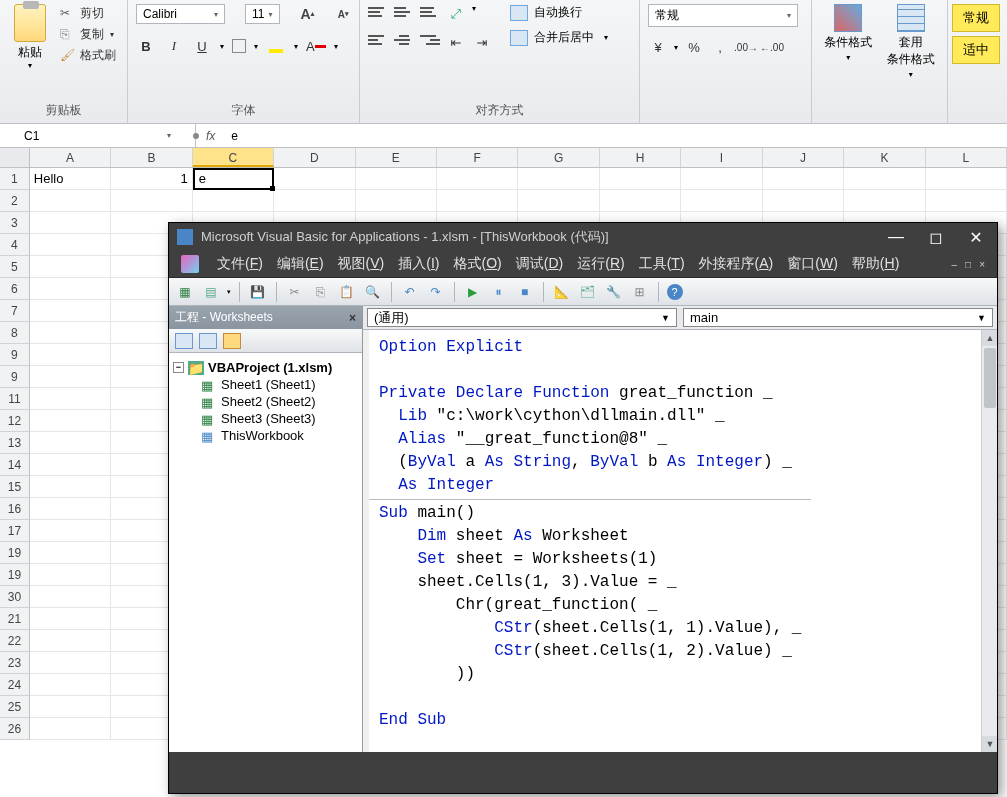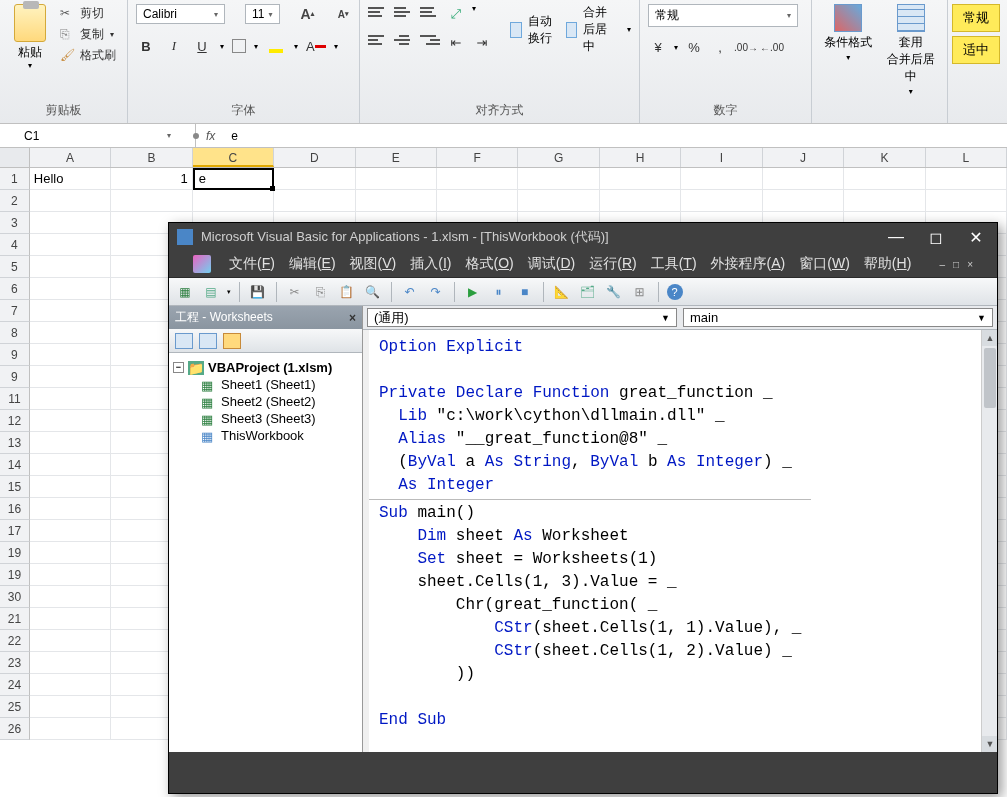--- a/index.html
+++ b/index.html
@@ -33,21 +33,21 @@
 .font-row2 { display: flex; gap: 8px; align-items: center; }
 .fbtn { width: 20px; height: 20px; display: inline-flex; align-items: center; justify-content: center; font-size: 13px; color: #333; cursor: pointer; }
 .bold { font-weight: bold; }
 .italic { font-style: italic; font-family: serif; }
 .underline { text-decoration: underline; }
 
 .align-grid { display: flex; flex-direction: column; gap: 8px; }
 .align-row { display: flex; gap: 6px; }
 .align-icn { width: 20px; height: 16px; display: inline-flex; flex-direction: column; justify-content: center; gap: 2px; }
 .align-icn span { height: 2px; background: #555; }
-.wrap-col { display: flex; flex-direction: row; gap: 8px; margin-left: 12px; }
+.wrap-col { display: flex; flex-direction: column; gap: 8px; margin-left: 12px; }
 .wrap-btn { display: flex; align-items: center; gap: 6px; font-size: 12px; }
 .wrap-icn { width: 18px; height: 16px; border: 1px solid #6fa8dc; background: #d9e7f5; }
 
 .num-col { display: flex; flex-direction: column; gap: 10px; }
 .num-row { display: flex; gap: 6px; align-items: center; }
 
 .style-col { display: flex; flex-direction: column; align-items: center; width: 58px; gap: 2px; }
 .style-icn { width: 28px; height: 28px; background: #d9e7f5; border: 1px solid #6a9acd; }
 .style-icn.grid { background: repeating-linear-gradient(0deg, #6a9acd, #6a9acd 1px, #d9e7f5 1px, #d9e7f5 7px), repeating-linear-gradient(90deg, #6a9acd, #6a9acd 1px, #d9e7f5 1px, #d9e7f5 7px); }
 
@@ -76,21 +76,21 @@
 .cell.selected::after { content: ""; position: absolute; right: -3px; bottom: -3px; width: 5px; height: 5px; background: #000; }
 .cell.ralign { text-align: right; }
 
 
 .vba-window { position: absolute; left: 168px; top: 222px; width: 830px; height: 572px; background: #3f3f3f; border: 1px solid #000; box-shadow: 4px 4px 12px rgba(0,0,0,0.4); }
 .vba-title { height: 28px; background: #3f3f3f; display: flex; align-items: center; padding: 0 8px; color: #d0d0d0; font-size: 13px; }
 .vba-title-icon { width: 16px; height: 16px; background: #4a86c7; margin-right: 8px; }
 .vba-win-controls { margin-left: auto; display: flex; gap: 14px; font-size: 16px; color: #fff; }
 .vba-win-controls span { cursor: pointer; width: 26px; text-align: center; }
 
-.vba-menu { background: #3f3f3f; padding: 4px 24px; display: flex; flex-wrap: wrap; gap: 14px; color: #e0e0e0; font-size: 14px; align-items: center; border-bottom: 1px solid #2a2a2a; }
+.vba-menu { background: #3f3f3f; padding: 4px 12px; display: flex; flex-wrap: wrap; gap: 14px; color: #e0e0e0; font-size: 14px; align-items: center; border-bottom: 1px solid #2a2a2a; }
 .vba-menu .u { text-decoration: underline; }
 .vba-menu-icon { width: 18px; height: 18px; background: linear-gradient(135deg, #e963c0, #72d0f0); border-radius: 2px; margin-right: 4px; }
 .vba-menu .mini-controls { margin-left: auto; display: flex; gap: 8px; font-size: 10px; color: #ccc; }
 
 .vba-toolbar { height: 28px; background: linear-gradient(#f7f8f9, #dfe3e7); border-bottom: 1px solid #b0b6bc; display: flex; align-items: center; padding: 0 6px; gap: 6px; }
 .tb-icn { width: 20px; height: 20px; display: inline-flex; align-items: center; justify-content: center; font-size: 12px; }
 .tb-sep { width: 1px; height: 20px; background: #b0b6bc; margin: 0 2px; }
 
 .vba-body { display: flex; height: calc(100% - 28px - 68px - 28px); }
 
@@ -249,34 +249,33 @@
         <div class="num-row">
           <span class="fbtn">¥</span>
             <span style="font-size:8px">▾</span>
           <span class="fbtn">%</span>
           <span class="fbtn">,</span>
           <span class="fbtn" style="font-size:10px">.00→</span>
           <span class="fbtn" style="font-size:10px">←.00</span>
         </div>
       </div>
     </div>
-    <div class="group-label">数字</div>
   </div>
 
   <div class="ribbon-group" style="width:136px">
     <div class="group-body">
       <div class="style-col">
         <div class="style-icn" style="background:linear-gradient(45deg,#d66,#6ad)"></div>
         <span style="font-size:12px;text-align:center">条件格式</span>
         <span style="font-size:8px">▾</span>
       </div>
       <div class="style-col">
         <div class="style-icn grid"></div>
         <span style="font-size:12px;text-align:center;white-space:pre-line">套用
-合并后居中</span>
+条件格式</span>
         <span style="font-size:8px">▾</span>
       </div>
     </div>
   </div>
 
   <div class="right-tags">
     <div class="tag yellow">常规</div>
     <div class="tag yellow">适中</div>
   </div>
 </div>

